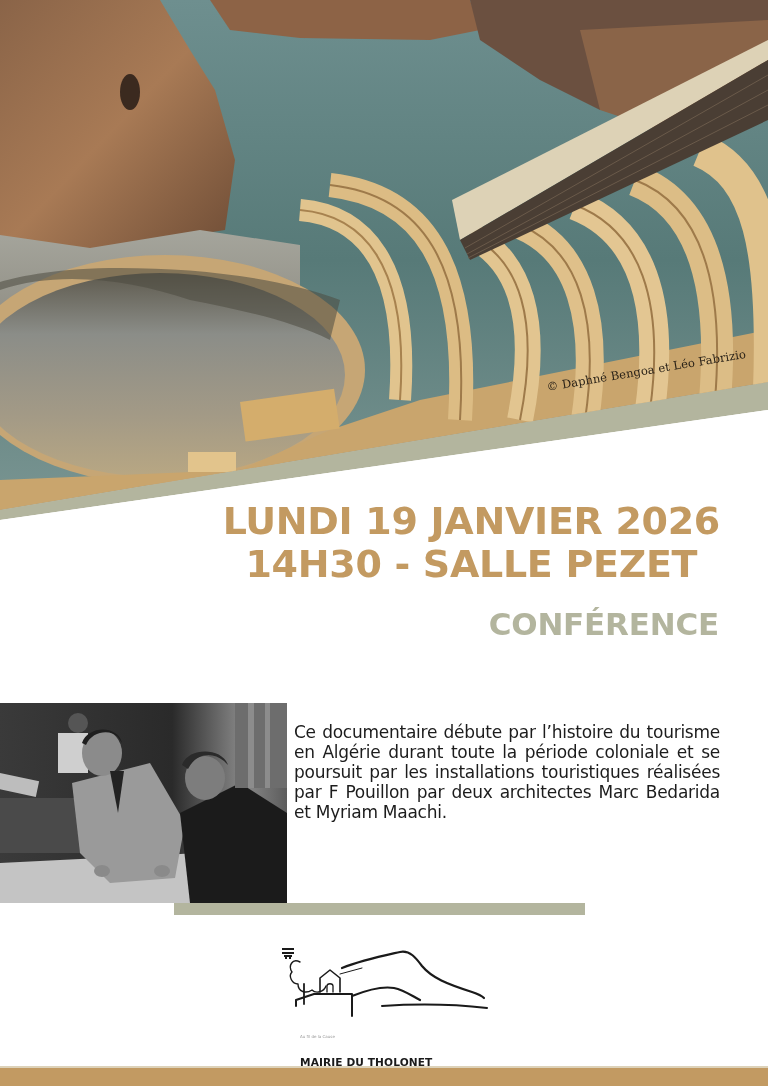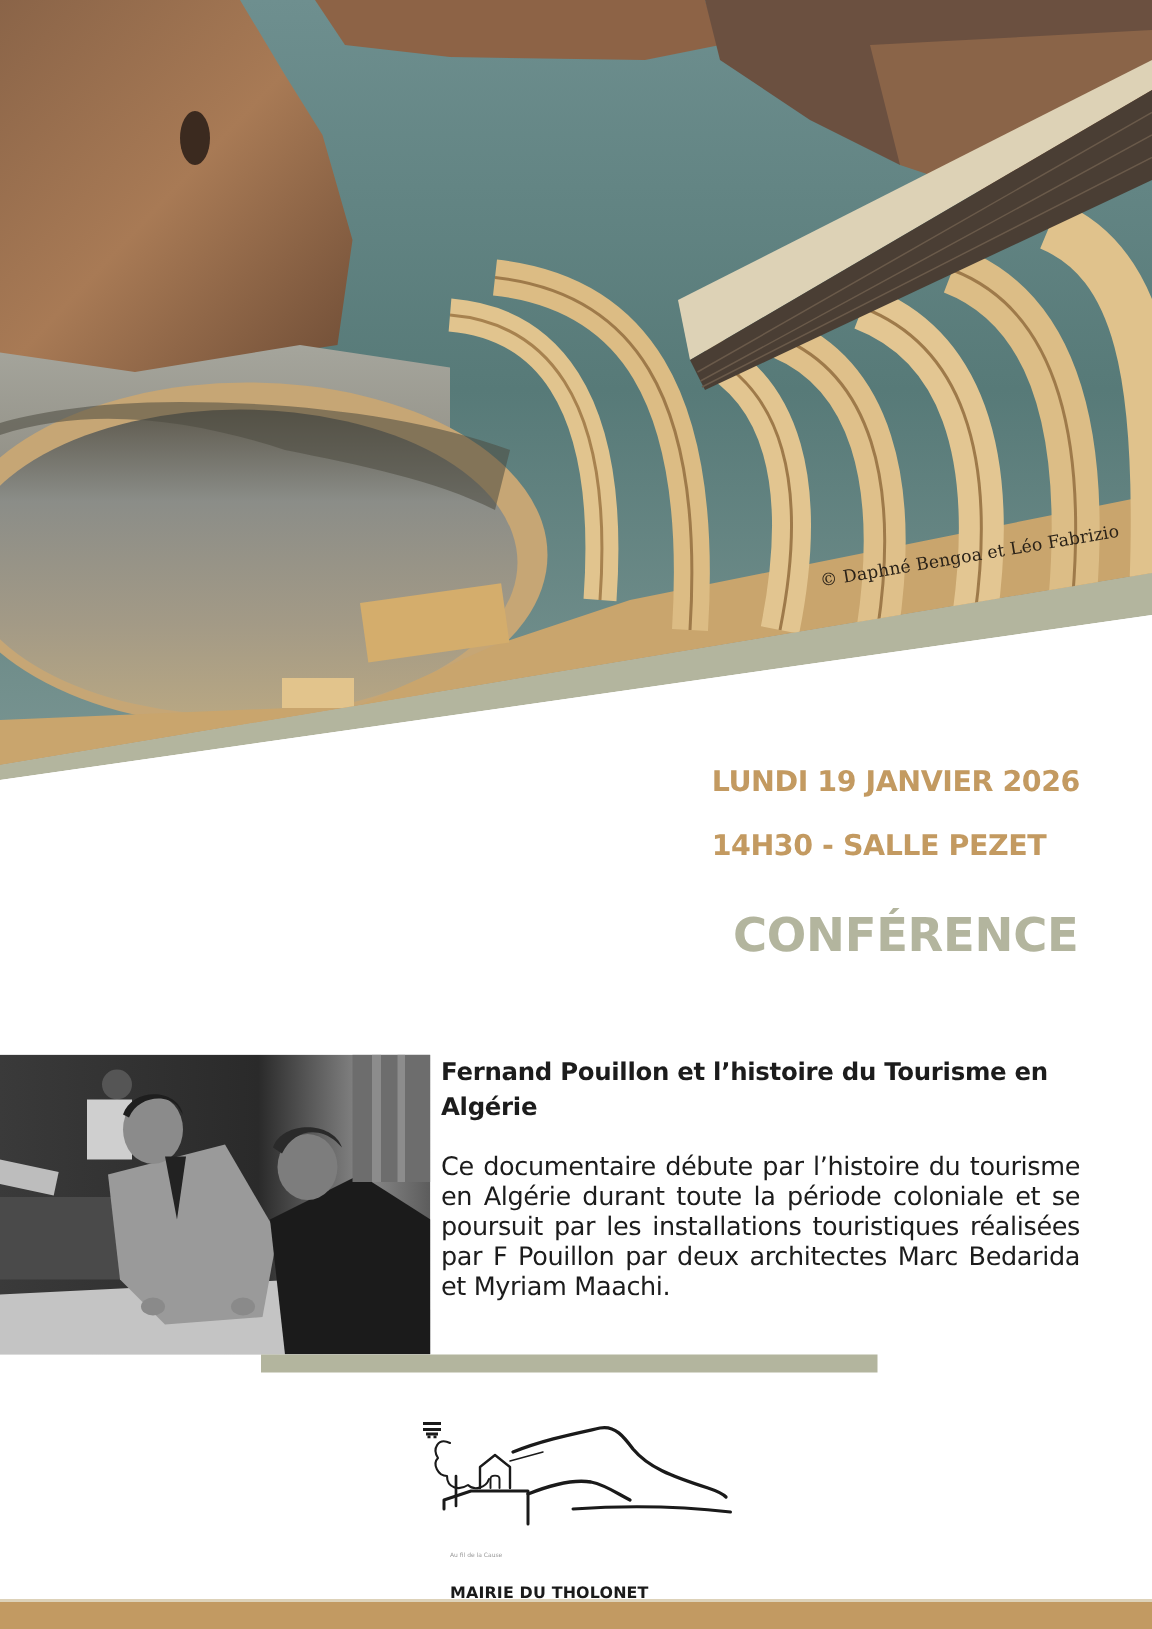--- a/index.html
+++ b/index.html
@@ -20,25 +20,25 @@
       color: #2a2218;
       transform-origin: left bottom;
       transform: rotate(-9.5deg);
       white-space: nowrap;
       letter-spacing: 0.1px;
     }
 
     
     .headline {
       position: absolute; right: 48px; top: 500px;
-      text-align: left;
+      text-align: center;
       font-family: "DejaVu Sans", "Liberation Sans", sans-serif;
       font-weight: bold;
       color: #c39a61;
-      font-size: 19px;
+      font-size: 38px;
       line-height: 43px;
       letter-spacing: -0.3px;
     }
     .subhead {
       position: absolute; right: 49px; top: 602px;
       text-align: left;
       font-family: "DejaVu Sans", "Liberation Sans", sans-serif;
       font-weight: bold;
       color: #b3b59e;
       font-size: 31px;
@@ -231,21 +231,20 @@
     <ellipse cx="102" cy="168" rx="8" ry="6" fill="#8a8a8a"></ellipse>
     <ellipse cx="162" cy="168" rx="8" ry="6" fill="#8a8a8a"></ellipse>
 
     <rect x="235" y="0" width="52" height="85" fill="#6d6d6d"></rect>
     <rect x="248" y="0" width="6" height="85" fill="#8c8c8c"></rect>
     <rect x="265" y="0" width="5" height="85" fill="#8c8c8c"></rect>
   </svg>
 </div>
 
 <div class="desc">
-  <div class="desc-title">Fernand Pouillon et l’histoire du Tourisme en Algérie</div>
   <div class="desc-body">Ce documentaire débute par l’histoire du tourisme en Algérie durant toute la période coloniale et se poursuit par les installations touristiques réalisées par F Pouillon par deux architectes Marc Bedarida et Myriam Maachi.</div>
 </div>
 
 <div class="accent-bar"></div>
 
 <div class="logo">
   <svg width="210" height="75" viewBox="0 0 210 75" xmlns="http://www.w3.org/2000/svg">
     <g fill="none" stroke="#1a1a1a" stroke-linecap="round" stroke-linejoin="round">
 
       <path d="M60,20 C80,12 100,8 118,4 C128,2 134,10 140,18 C150,30 165,36 190,44 C196,46 200,48 202,50" stroke-width="2.2"></path>

